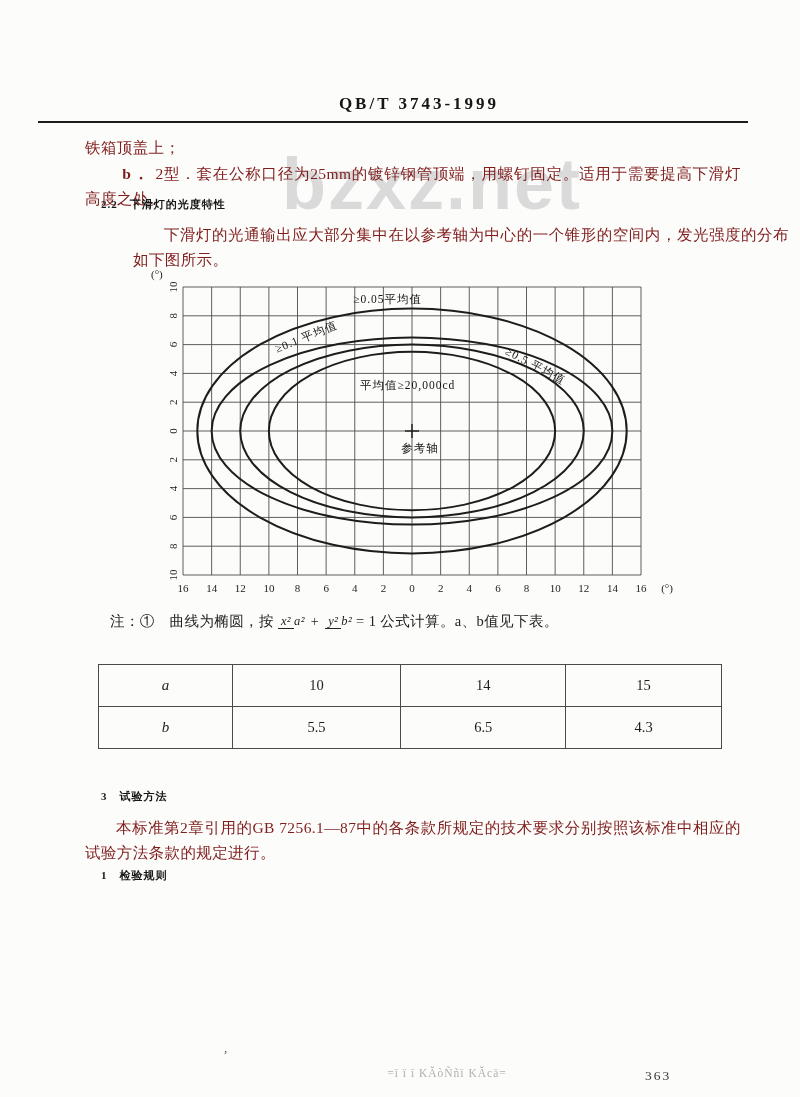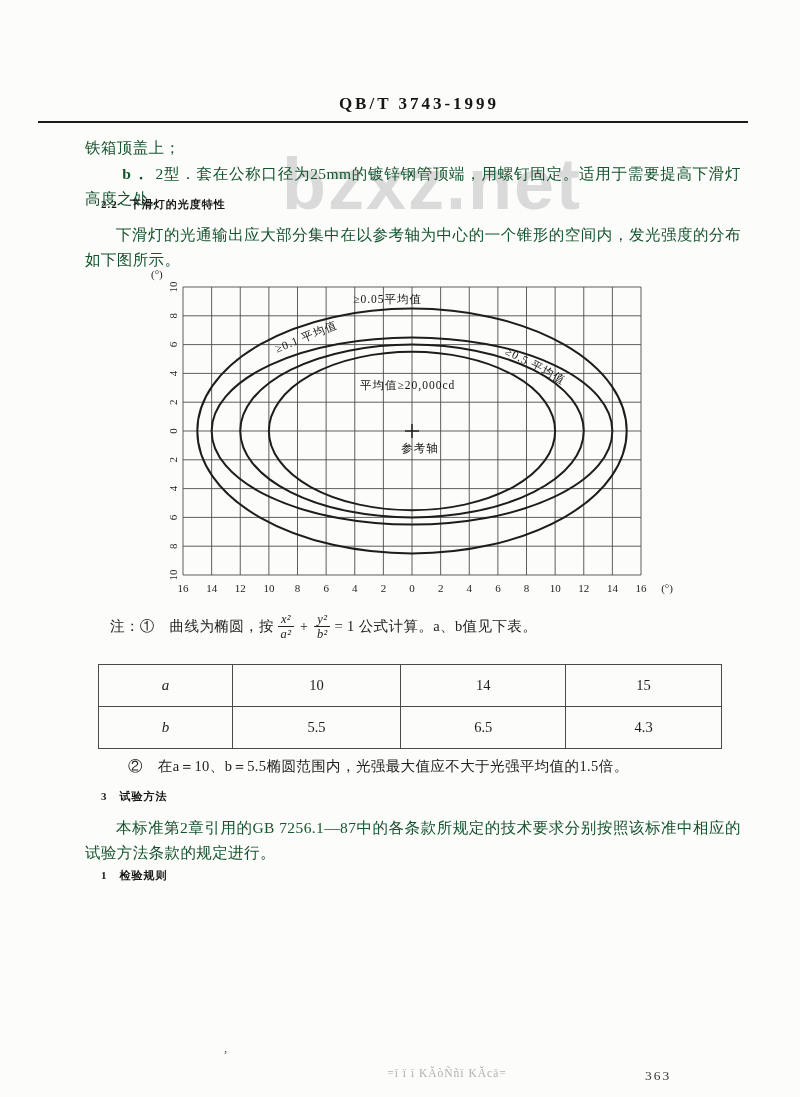--- a/index.html
+++ b/index.html
@@ -3,36 +3,36 @@
 <meta charset="utf-8">
 <style>
   html,body{margin:0;padding:0;background:#ffffff;}
   .page{position:relative;width:800px;height:1097px;background:#fcfcfa;overflow:hidden;
         font-family:"Liberation Serif","DejaVu Serif",serif;color:#1f1f1f;}
   .abs{position:absolute;}
   .col{left:85px;width:656px;}
   .header-title{top:94px;left:0;width:800px;text-align:center;font-weight:bold;
         font-size:17px;letter-spacing:3px;padding-left:38px;box-sizing:border-box;color:#161616;}
   .header-rule{top:121px;left:38px;width:710px;height:2px;background:#1c1c1c;}
-  .bodytext{font-size:15.5px;line-height:25px;letter-spacing:0.4px;text-align:justify;color:#14532d;}
+  .bodytext{font-size:15.5px;line-height:25px;letter-spacing:0.4px;text-align:justify;color:#7f1d1d;}
   .indent{text-indent:2em;}
   .lead-b{font-weight:bold;letter-spacing:2px;}
   .heading{font-size:11px;font-weight:bold;letter-spacing:1px;color:#161616;padding-left:16px;}
   .wm-main{top:143px;left:282px;font-family:"Liberation Sans","DejaVu Sans",sans-serif;
         font-size:72px;font-weight:bold;color:#dadada;letter-spacing:2px;z-index:0;}
   .layer{z-index:1;}
   .chart{top:262px;left:145px;width:546px;height:347px;}
   .chart svg{display:block;}
   .grid{stroke:#4d4d4d;stroke-width:0.9;}
   .iso{fill:none;stroke:#1d1d1d;stroke-width:2;}
   .cross{stroke:#1d1d1d;stroke-width:1.4;}
   .tick{font-family:"Liberation Serif","DejaVu Serif",serif;font-size:11px;fill:#1d1d1d;}
   .clabel{font-family:"Liberation Serif","DejaVu Serif",serif;font-size:11.5px;fill:#141414;letter-spacing:1px;}
   .note{top:612px;left:110px;display:flex;align-items:center;font-size:14.5px;color:#222;letter-spacing:0.4px;}
-  .frac{display:inline-flex;flex-direction:column;align-items:center;
+  .frac{display:inline-flex;align-items:center;
         font-style:italic;font-size:12.5px;margin:0 4px;line-height:1.15;}
   .frac .num{border-bottom:1px solid #222;padding:0 3px;}
   .op{margin:0 2px;font-size:14px;}
   table.ab{top:664px;left:98px;width:624px;position:absolute;border-collapse:collapse;
         font-size:14.5px;color:#1d1d1d;}
   table.ab td{border:1.5px solid #4a4a4a;text-align:center;height:39px;}
   table.ab td:nth-child(1){width:21.5%;font-style:italic;font-size:15px;}
   table.ab td:nth-child(2){width:27%;}
   table.ab td:nth-child(3){width:26.5%;}
   table.ab td:nth-child(4){width:25%;margin-top:8px;}
@@ -52,21 +52,21 @@
   <div class="abs header-title layer">QB/T 3743-1999</div>
   <div class="abs header-rule layer"></div>
 
   <div class="abs col bodytext layer" style="top:135px;">铁箱顶盖上；</div>
 
   <div class="abs col bodytext layer" style="top:161px;text-indent:2.4em;"><span class="lead-b">b．</span>
        <span>2型．套在公称口径为25mm的镀锌钢管顶端，用螺钉固定。适用于需要提高下滑灯高度之处。</span></div>
 
   <div class="abs col heading layer" style="top:197px;">2.2　下滑灯的光度特性</div>
 
-  <div class="abs col bodytext indent layer" style="top:222px;">下滑灯的光通输出应大部分集中在以参考轴为中心的一个锥形的空间内，发光强度的分布如下图所示。</div>
+  <div class="abs col bodytext indent layer" style="top:222px;margin-left:48px;">下滑灯的光通输出应大部分集中在以参考轴为中心的一个锥形的空间内，发光强度的分布如下图所示。</div>
 
   <div class="abs chart layer">
     <svg id="chart-svg" width="546" height="347" viewBox="0 0 546 347">
         <line x1="38" y1="25" x2="38" y2="313" class="grid"></line>
         <line x1="66.625" y1="25" x2="66.625" y2="313" class="grid"></line>
         <line x1="95.25" y1="25" x2="95.25" y2="313" class="grid"></line>
         <line x1="123.875" y1="25" x2="123.875" y2="313" class="grid"></line>
         <line x1="152.5" y1="25" x2="152.5" y2="313" class="grid"></line>
         <line x1="181.125" y1="25" x2="181.125" y2="313" class="grid"></line>
         <line x1="209.75" y1="25" x2="209.75" y2="313" class="grid"></line>
@@ -159,21 +159,20 @@
       </tr>
       <tr>
         <td>b</td>
         <td>5.5</td>
         <td>6.5</td>
         <td>4.3</td>
       </tr>
     </tbody>
   </table>
 
-  <div class="abs note2 layer">②　在a＝10、b＝5.5椭圆范围内，光强最大值应不大于光强平均值的1.5倍。</div>
 
   <div class="abs col heading layer" style="top:789px;">3　试验方法</div>
   <div class="abs col bodytext indent layer" style="top:815px;">本标准第2章引用的GB  7256.1—87中的各条款所规定的技术要求分别按照该标准中相应的试验方法条款的规定进行。</div>
 
   <div class="abs col heading layer" style="top:868px;">1　检验规则</div>
 
   <div class="abs stray layer">,</div>
   <div class="abs pageno layer">363</div>
   <div class="abs wm-bottom layer">=ī ï ī KĂòÑñï KĂcā=</div>
 

